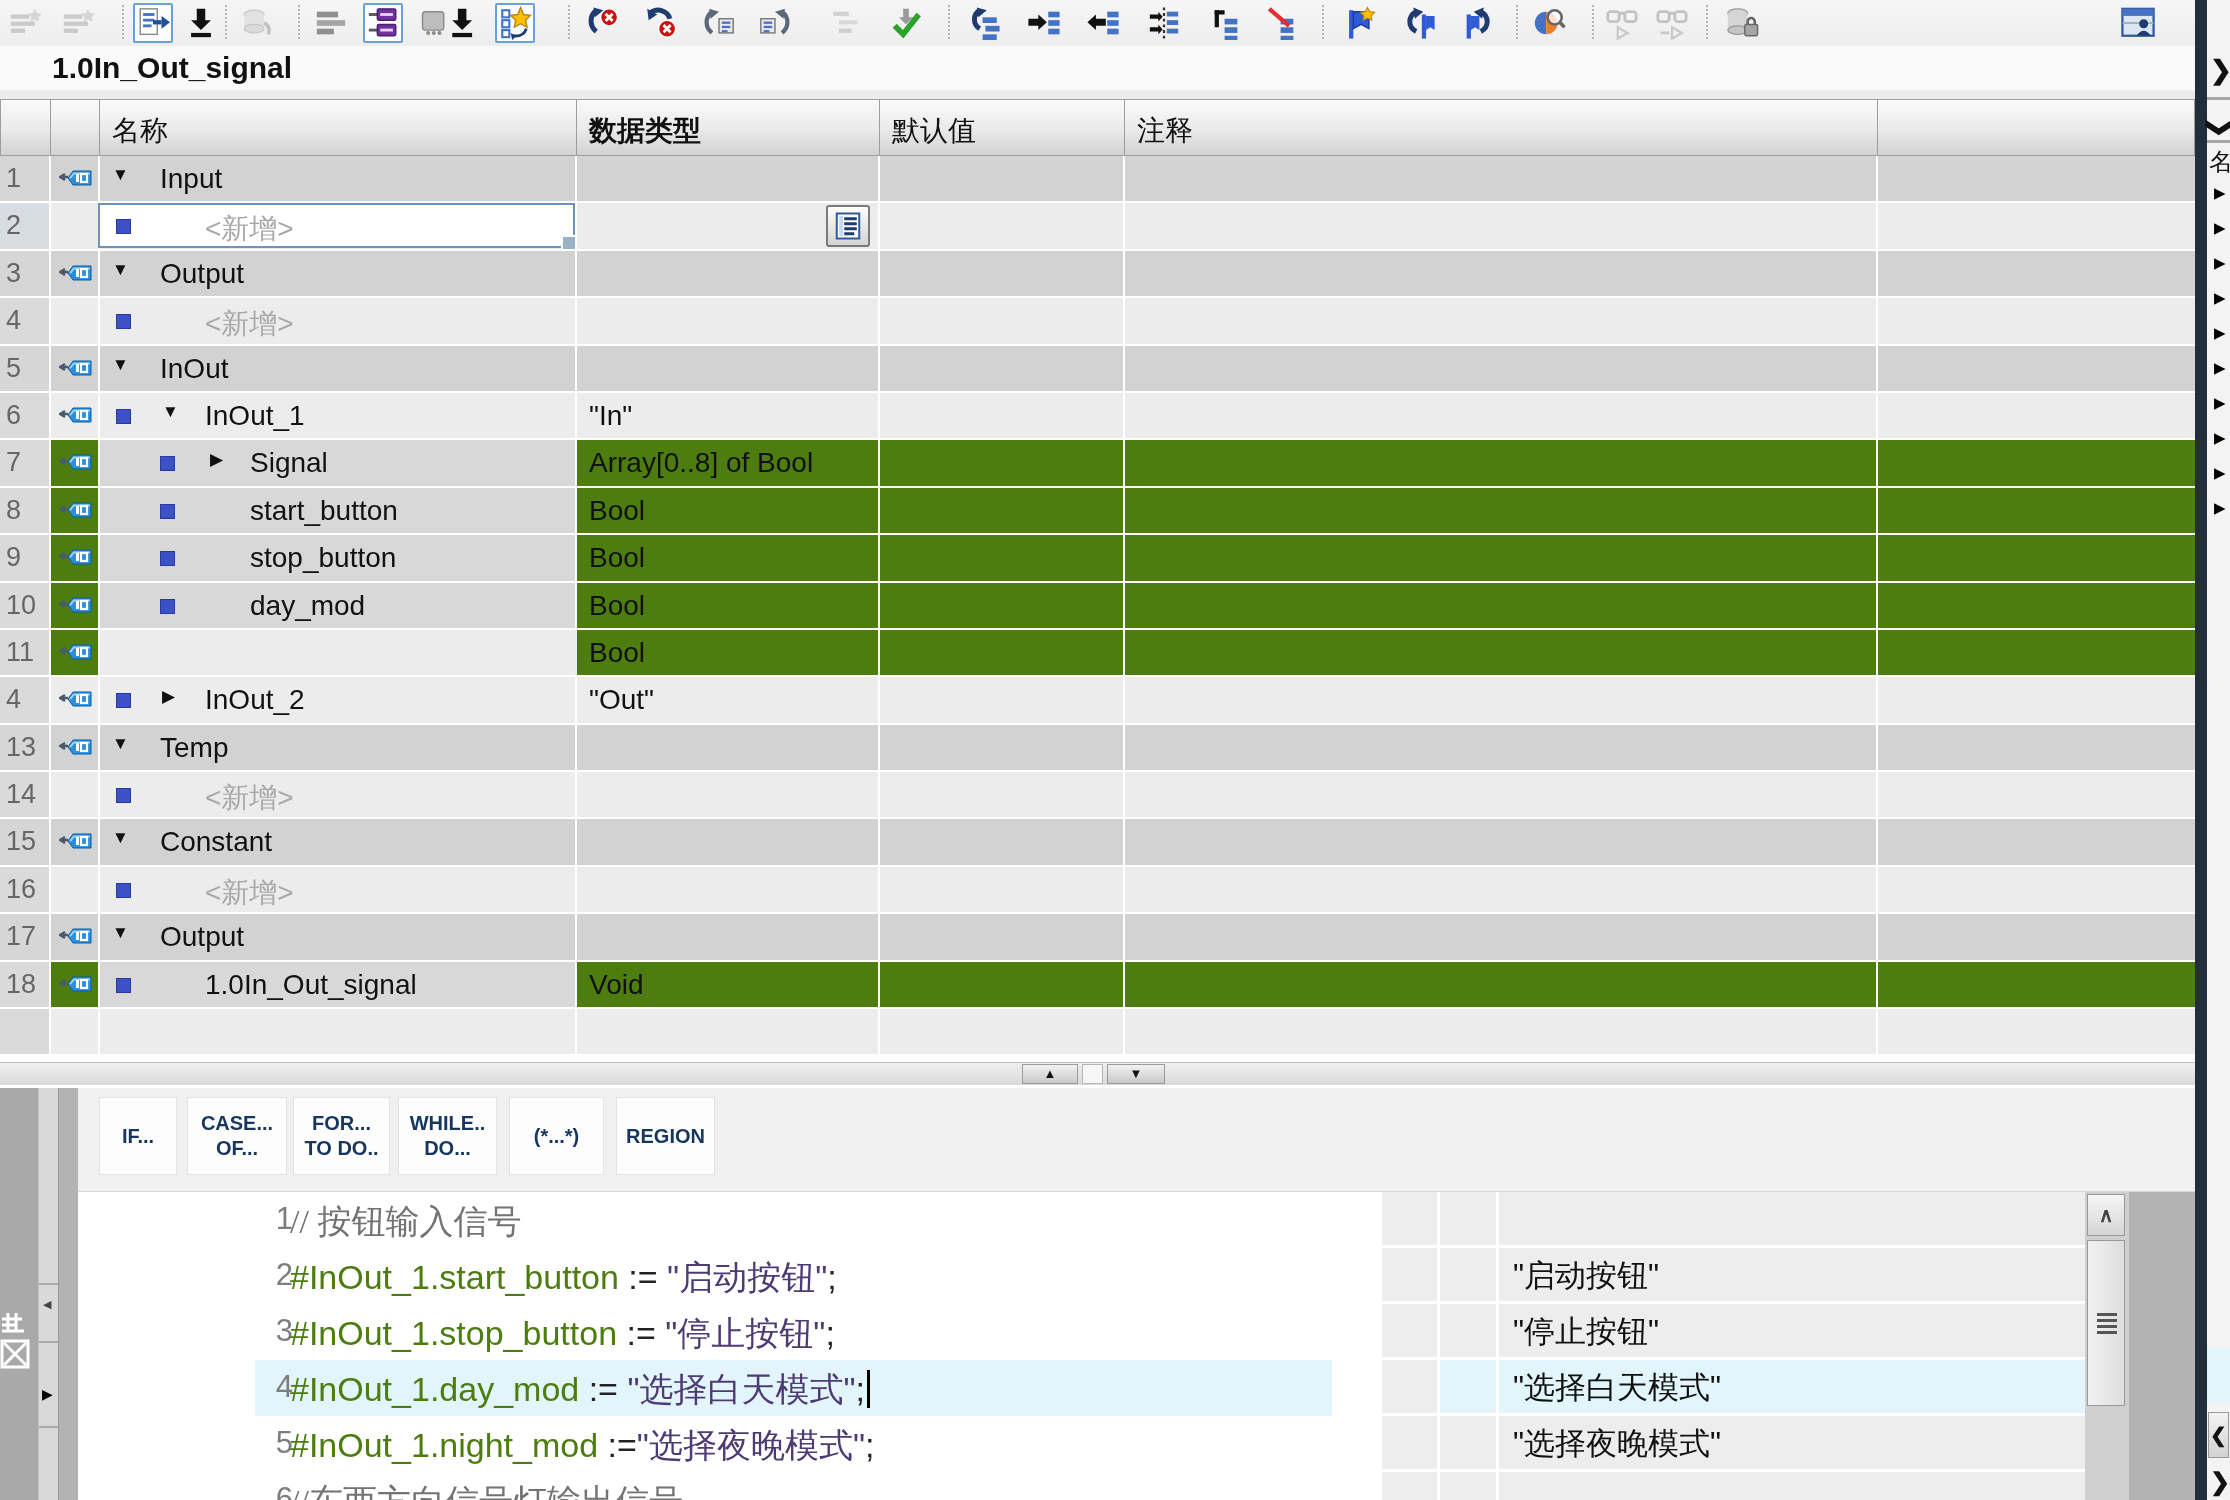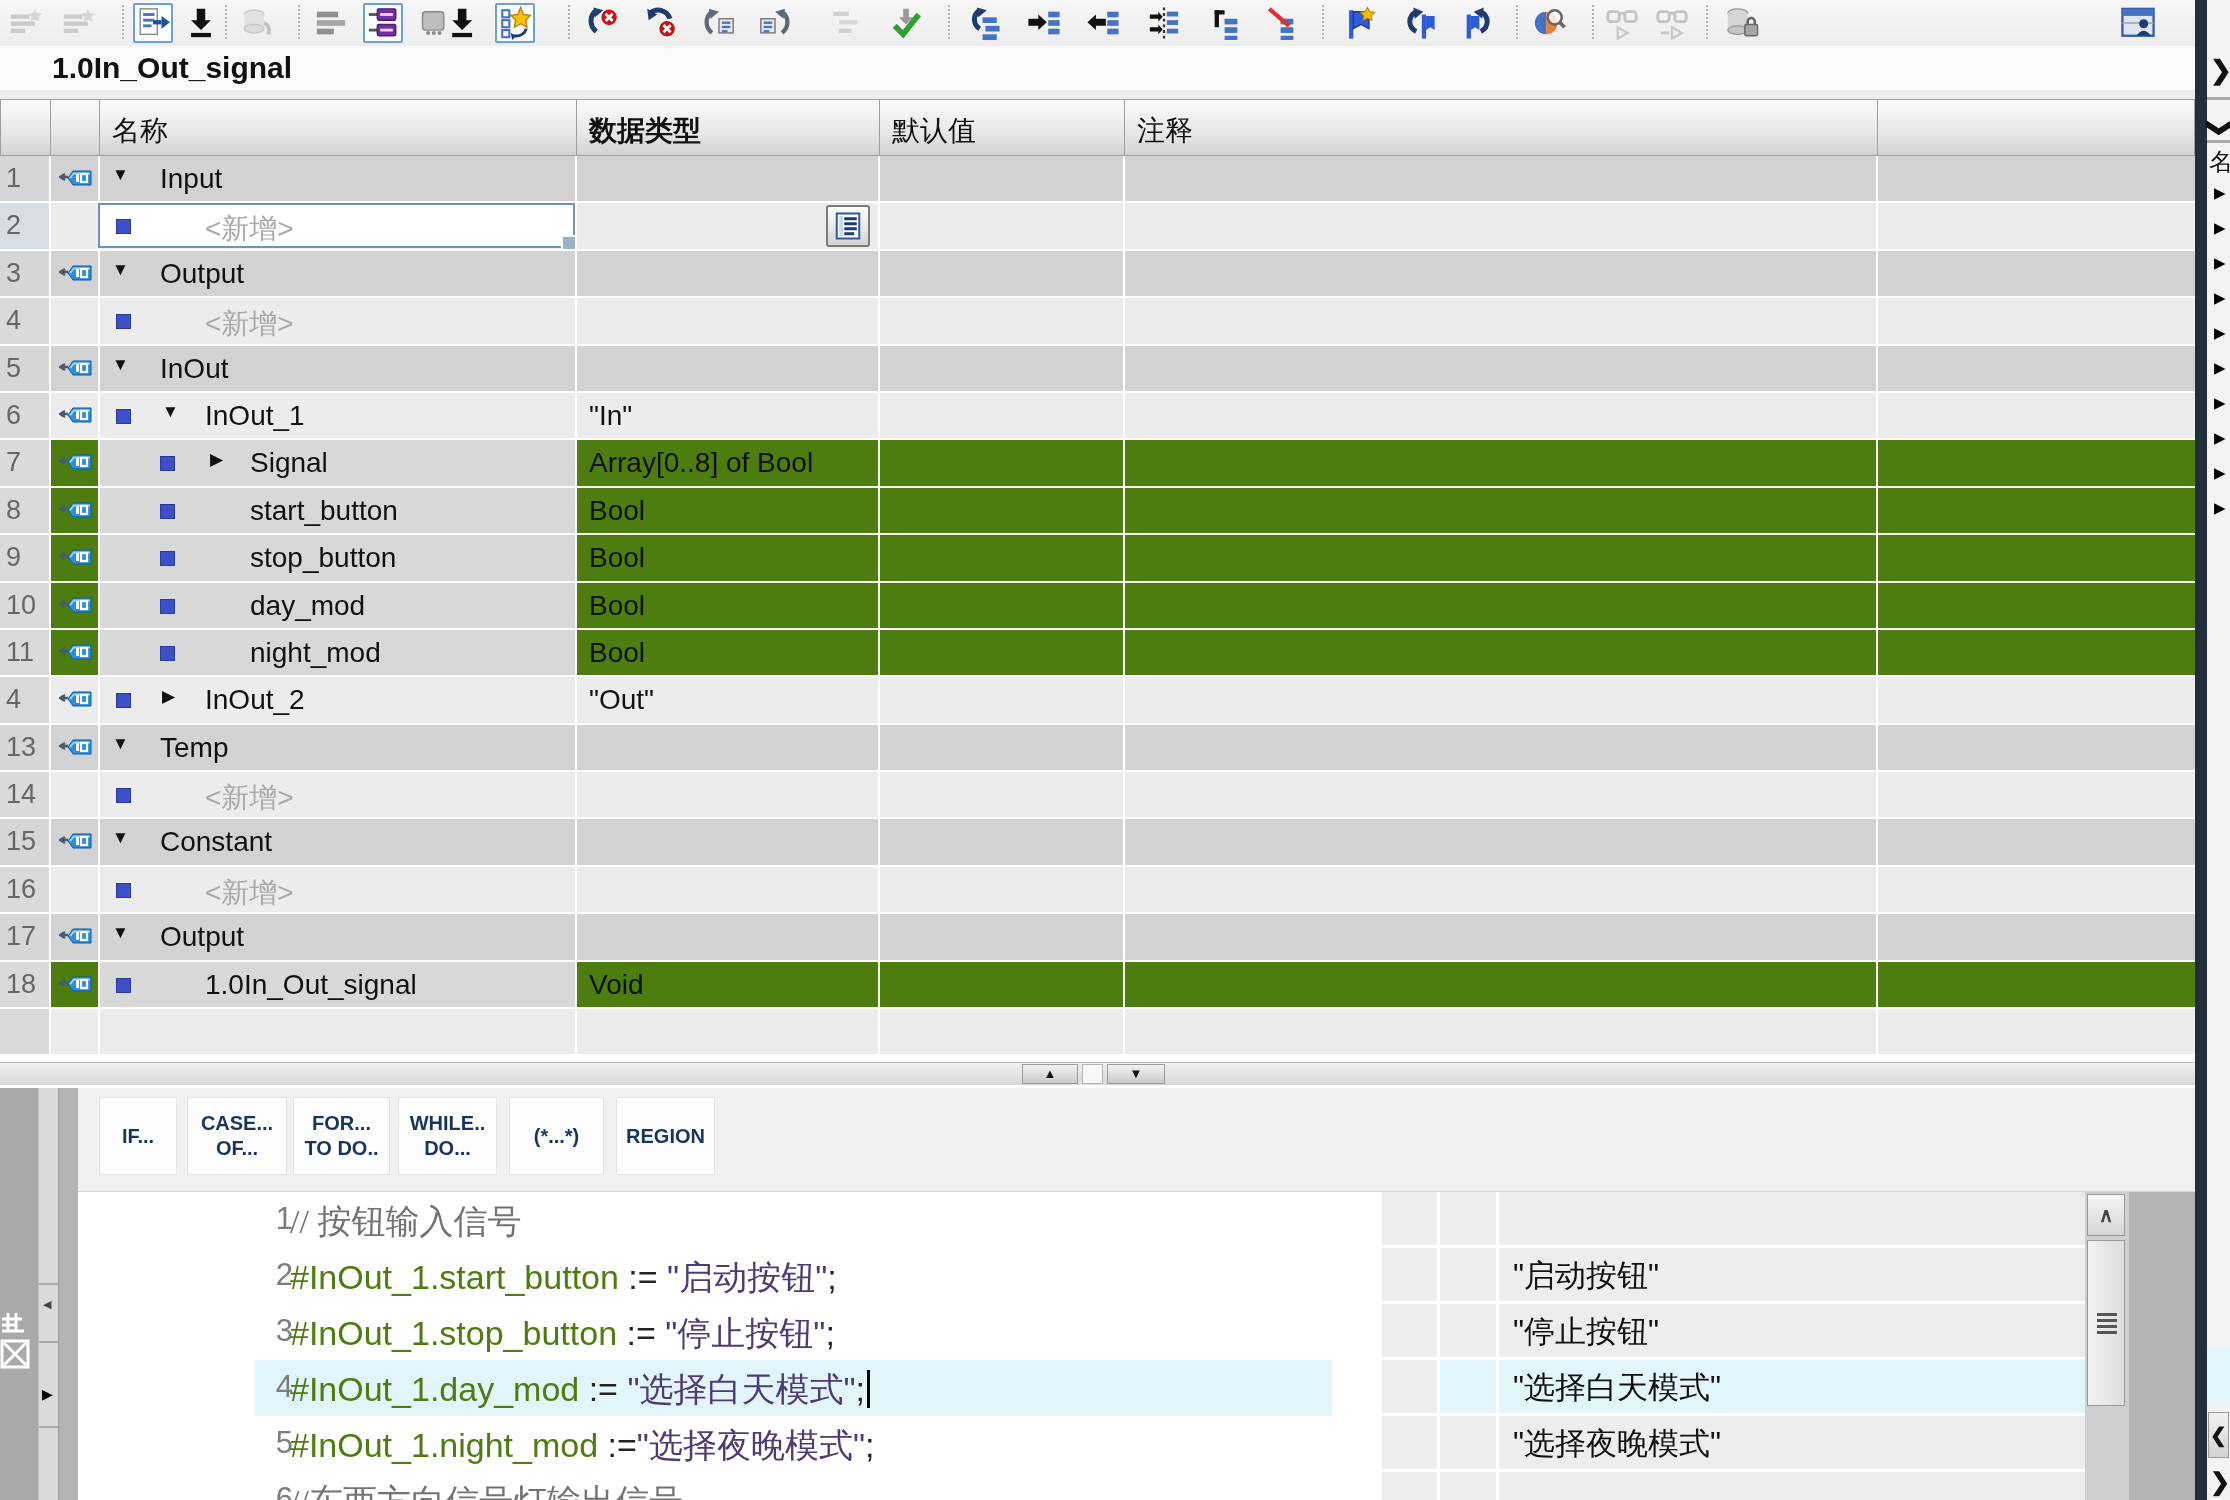--- a/index.html
+++ b/index.html
@@ -577,24 +577,20 @@
         <div class="c c-num">11</div>
         <div class="c c-icn">
           <span class="tagicon"><svg width="34" height="26" viewBox="0 0 34 26">
               <path d="M1 12 h8 M6 9 l-5 3 l5 3" stroke="#4a5a6a" stroke-width="2.5" fill="none"></path>
               <path d="M9 13 l5 -7 h18 v14 h-18 z" fill="#2a8fe0" stroke="#0f5d9e"></path>
               <path d="M10 13 l4.4 -5.6 h16.6 v2 h-16 l-3 4 z" fill="#9fd4f5"></path>
               <rect x="17" y="9" width="3" height="8" fill="#fff"></rect>
               <rect x="22" y="9" width="6" height="8" fill="none" stroke="#fff" stroke-width="2.2"></rect>
             </svg></span>
         </div>
-        <div class="c c-nam i-l3">
-          <span class="bullet"></span>
-          <span class="nm">night_mod</span>
-        </div>
         <div class="c c-typ"><span>Bool</span></div>
         <div class="c c-def"></div>
         <div class="c c-com"></div>
         <div class="c c-ext"></div>
       </div>
       <div class="trow r-child">
         <div class="c c-num">4</div>
         <div class="c c-icn">
           <span class="tagicon"><svg width="34" height="26" viewBox="0 0 34 26">
               <path d="M1 12 h8 M6 9 l-5 3 l5 3" stroke="#4a5a6a" stroke-width="2.5" fill="none"></path>

